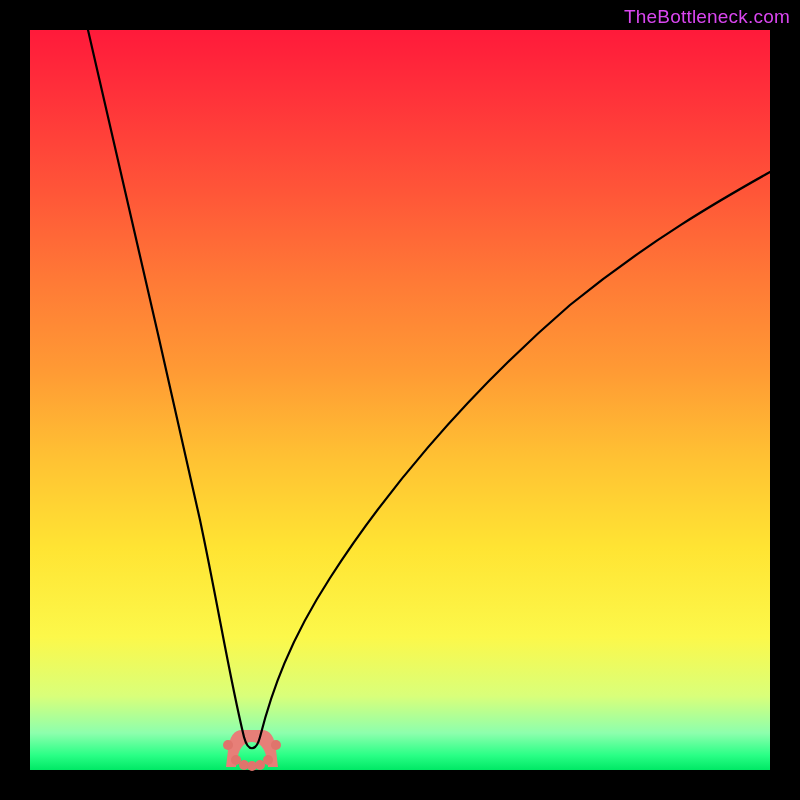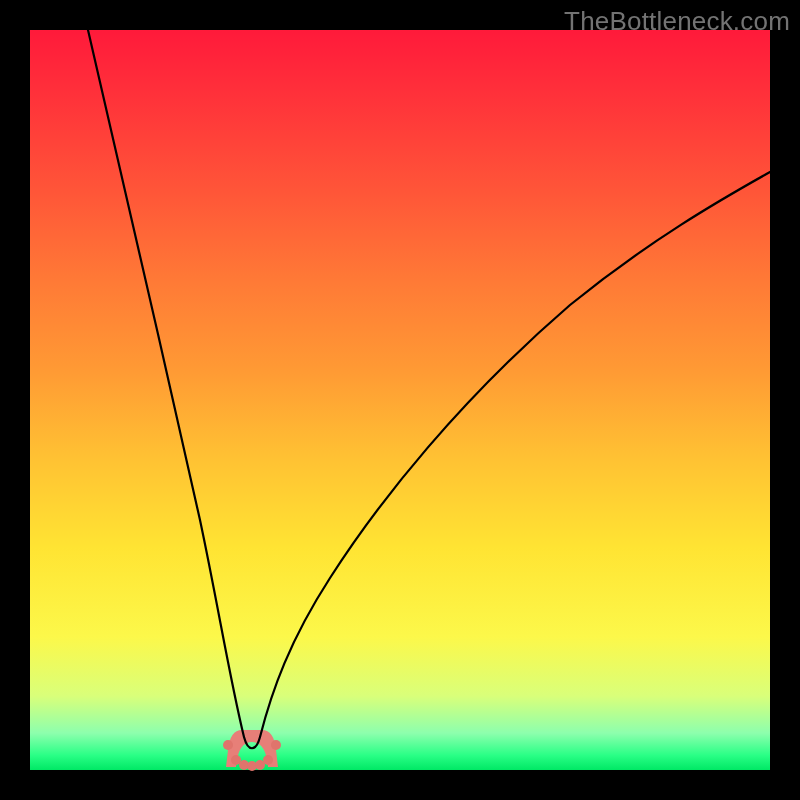--- a/index.html
+++ b/index.html
@@ -28,22 +28,22 @@
       #fcf84a 82%,
       #d9ff7a 90%,
       #8dffad 95%,
       #2aff86 98%,
       #00e865 100%);
   }
   .watermark {
     position: absolute;
     top: 6px;
     right: 10px;
-    color: #737373;
-    font-size: 26px;
+    color: #d946ef;
+    font-size: 19px;
     letter-spacing: 0.2px;
     font-weight: 500;
   }
   svg.curve {
     position: absolute;
     left: 0;
     top: 0;
     width: 740px;
     height: 740px;
     overflow: visible;

